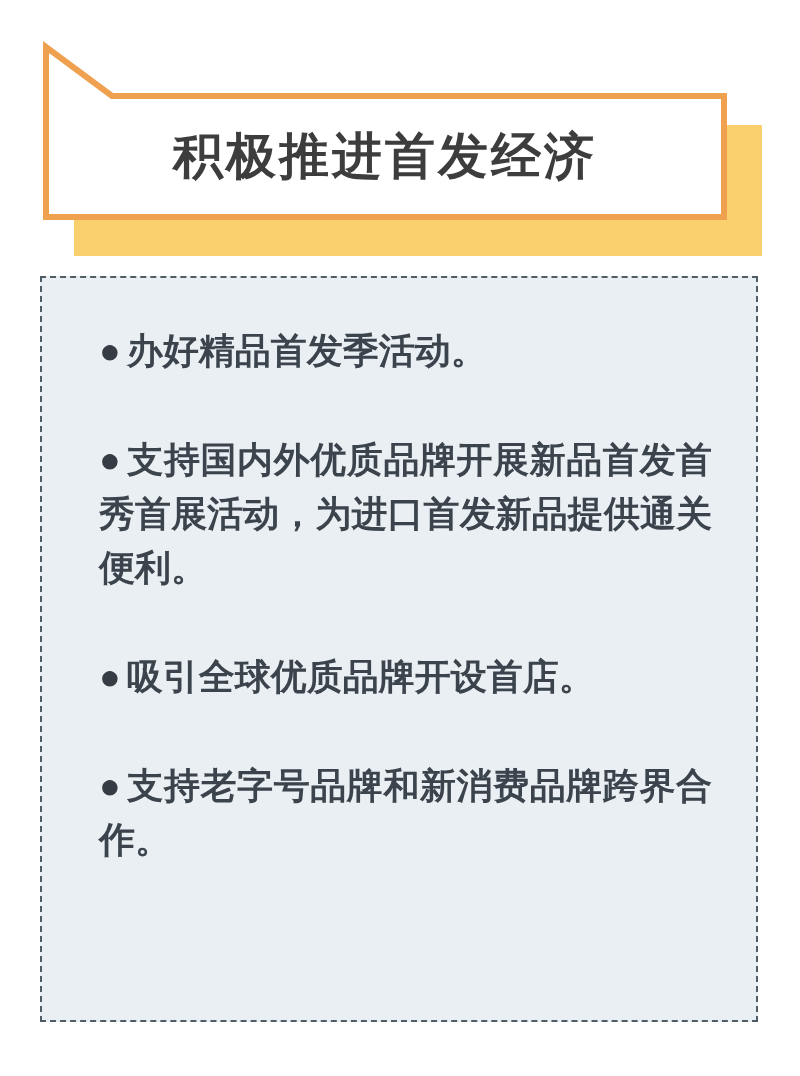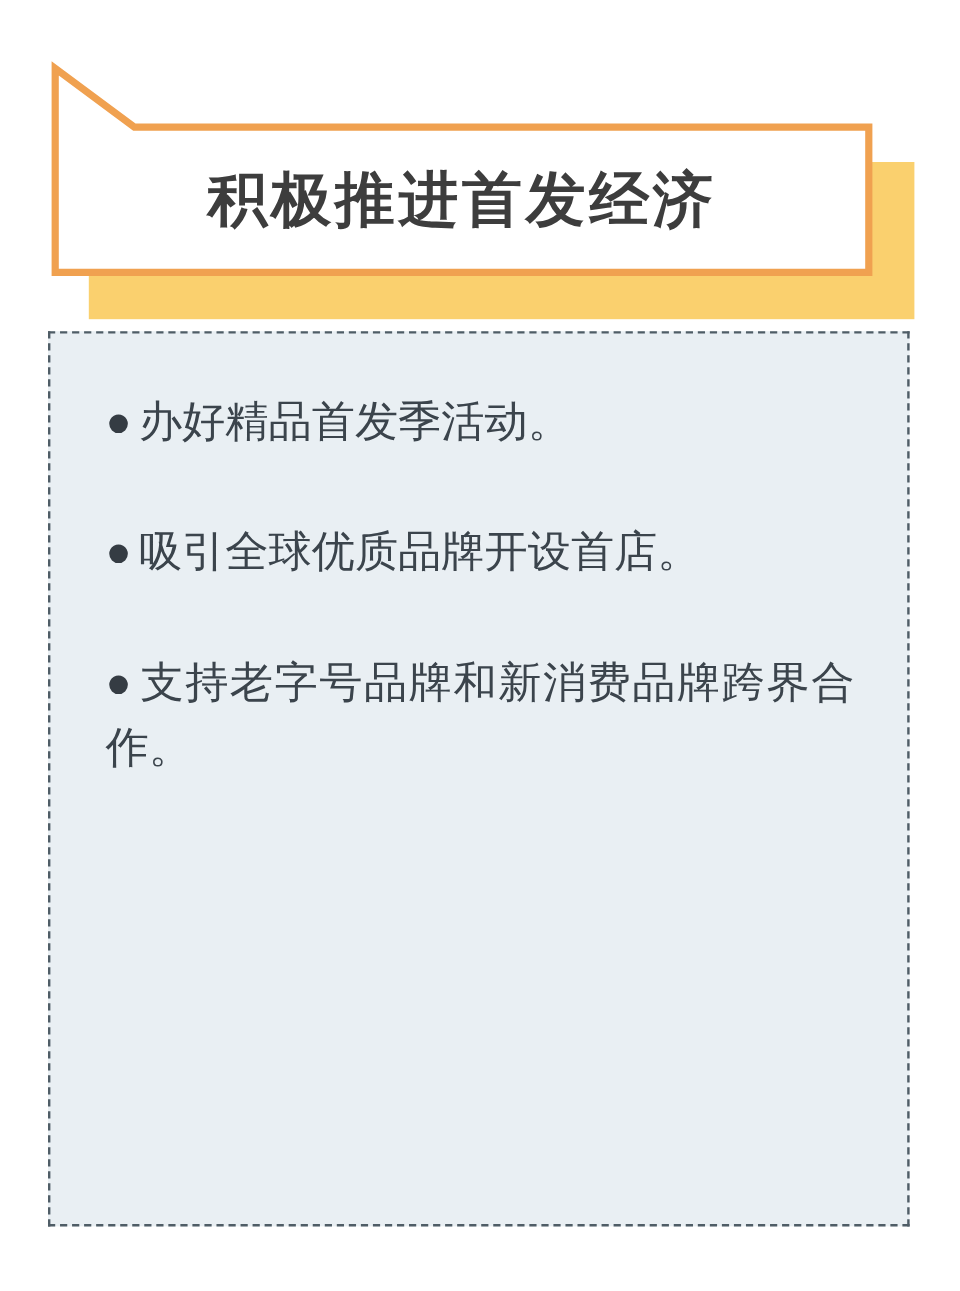--- a/index.html
+++ b/index.html
@@ -11,21 +11,21 @@
   .stage {
     position: relative;
     width: 800px;
     height: 1076px;
     background: #ffffff;
     overflow: hidden;
   }
   
   .banner {
     position: absolute;
-    left: 0; top: 10px;
+    left: 0; top: 0;
     width: 800px; height: 270px;
   }
   .banner svg { position: absolute; left: 0; top: 0; }
   .banner-title {
     position: absolute;
     left: 46px; top: 96px;
     width: 678px; height: 121px;
     display: flex;
     align-items: center;
     justify-content: center;
@@ -39,25 +39,26 @@
   .panel {
     position: absolute;
     left: 40px; top: 276px;
     width: 718px; height: 746px;
     box-sizing: border-box;
     background: #e9eff3;
     border: 2px dashed #4f5d66;
     padding: 46px 44px 46px 46px;
   }
   .item {
-    margin: 55px 0 0 0;
+    margin: 55px 0 0 11px;
     font-size: 36px;
     line-height: 54px;
     color: #3b444c;
     text-align: justify;
+    font-weight: bold;
   }
   .item:first-child { margin-top: 0; }
   .bullet {
     color: #353c43;
     margin-right: 6px;
   }
 </style>
 </head>
 <body>
 
@@ -66,17 +67,18 @@
   <div class="banner">
     <svg width="800" height="270" viewBox="0 0 800 270">
       <rect x="74" y="125" width="688" height="131" fill="#fad06e"></rect>
       <polygon points="46,47 46,217 724,217 724,96 112,96" fill="#ffffff" stroke="#f0a150" stroke-width="6" stroke-linejoin="miter"></polygon>
     </svg>
     <div class="banner-title">积极推进首发经济</div>
   </div>
 
   <div class="panel">
     <p class="item"><span class="bullet">●</span><span>办好精品首发季活动。</span></p>
+    <p class="item"><span class="bullet">●</span><span>支持国内外优质品牌开展新品首发首秀首展活动，为进口首发新品提供通关便利。</span></p>
     <p class="item"><span class="bullet">●</span><span>吸引全球优质品牌开设首店。</span></p>
     <p class="item"><span class="bullet">●</span><span>支持老字号品牌和新消费品牌跨界合作。</span></p>
   </div>
 
 </div>
 
 </body></html>

